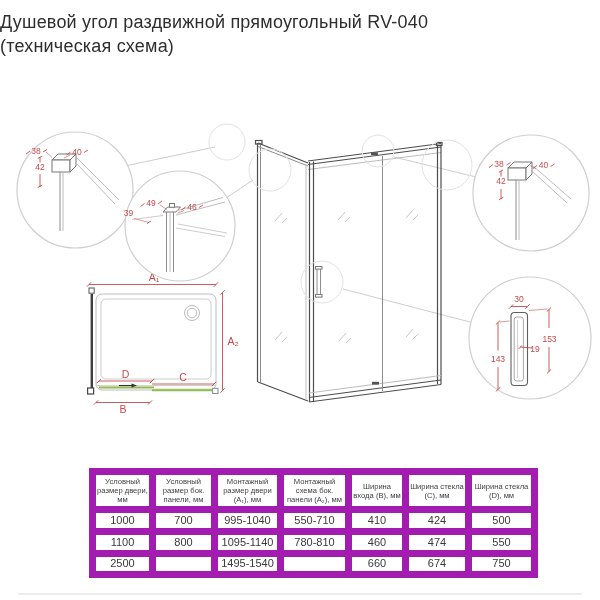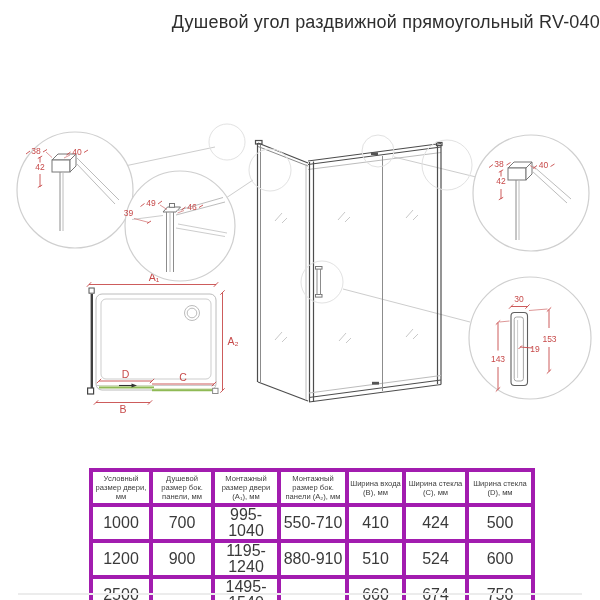--- a/index.html
+++ b/index.html
@@ -1,21 +1,21 @@
 <!DOCTYPE html>
 <html><head>
 <meta charset="utf-8">
 <style>
   html,body{margin:0;padding:0;}
   body{
     width:600px;height:600px;position:relative;background:#ffffff;
     font-family:"Liberation Sans","DejaVu Sans",sans-serif;color:#333;overflow:hidden;
   }
   .title{
-    position:absolute;top:11px;left:0;width:600px;text-align:right;
+    position:absolute;top:11px;left:0;width:600px;text-align:left;
     font-size:18px;line-height:1.33;color:#2e2e2e;letter-spacing:.2px;
   }
   svg{position:absolute;left:0;top:0;}
   svg text{font-family:"Liberation Sans","DejaVu Sans",sans-serif;}
   .dim{fill:#c74a4a;font-size:8.5px;text-anchor:middle;}
   .dimbig{fill:#c74a4a;font-size:10.5px;text-anchor:middle;}
   .rl{stroke:#c74a4a;stroke-width:.9;fill:none;}
   .rthin{stroke:#cf6a6a;stroke-width:.7;fill:none;}
   .dark{stroke:#4d4d4d;stroke-width:1.2;fill:none;}
   .mid{stroke:#8c8c8c;stroke-width:1;fill:none;}
@@ -26,39 +26,40 @@
   .ghost{stroke:#e2e2e2;stroke-width:1;fill:none;}
   .dcircle{stroke:#cfcfcf;stroke-width:1.2;fill:#fff;}
   .green{stroke:#8fba55;stroke-width:2;fill:none;}
   .greenlt{stroke:#d9e8c0;stroke-width:.9;fill:none;}
 
   table.sizes{
     position:absolute;left:89px;top:468px;width:442px;
     border-collapse:collapse;table-layout:fixed;background:#fff;
   }
   table.sizes th,table.sizes td{
-    border:4px solid #a21caf;text-align:center;vertical-align:middle;
+    border:7px solid #a21caf;text-align:center;vertical-align:middle;
     overflow:hidden;
   }
   table.sizes th{
     font-weight:normal;font-size:7.6px;line-height:1.2;color:#3d3d3d;
     padding:2px 1px;height:20px;
   }
   table.sizes td{
-    font-size:16px;color:#3a3a3a;height:14.6px;padding:0;line-height:1;text-align:center;
+    font-size:11px;color:#3a3a3a;height:14.6px;padding:0;line-height:1;text-align:center;
   }
   .bottom-band{
     position:absolute;left:18px;top:593px;width:564px;height:2px;background:#ececec;
   }
 </style>
 </head>
 <body>
 
 <div class="title">
   <div>Душевой угол раздвижной прямоугольный RV-040</div>
+  <div>(техническая схема)</div>
 </div>
 
 <svg width="600" height="600" viewBox="0 0 600 600">
 
   <g>
     <line class="xlight" x1="120" y1="167" x2="215" y2="147"></line>
     <line class="xlight" x1="226" y1="198" x2="253" y2="180"></line>
     <line class="xlight" x1="394" y1="157" x2="476" y2="177"></line>
     <line class="xlight" x1="343" y1="289" x2="470" y2="322"></line>
   </g>
@@ -280,46 +281,46 @@
       <col style="width:62px">
       <col style="width:66px">
     <col style="width:68px">
       <col style="width:57px">
       <col style="width:63px">
       <col style="width:66px">
   </colgroup>
   <thead>
     <tr>
       <th>Условный размер двери, мм</th>
-      <th>Душевой размер бок. панели, мм</th>
+      <th>Условный размер бок. панели, мм</th>
       <th>Монтажный размер двери (A₁), мм</th>
-      <th>Монтажный размер бок. панели (A₂), мм</th>
+      <th>Монтажный схема бок. панели (A₂), мм</th>
       <th>Ширина входа (B), мм</th>
       <th>Ширина стекла (C), мм</th>
       <th>Ширина стекла (D), мм</th>
     </tr>
   </thead>
   <tbody>
     <tr>
       <td>1000</td>
       <td>700</td>
       <td>995-1040</td>
       <td>550-710</td>
       <td>410</td>
       <td>424</td>
       <td>500</td>
     </tr>
     <tr>
-      <td>1200</td>
-      <td>900</td>
-      <td>1195-1240</td>
-      <td>880-910</td>
-      <td>510</td>
-      <td>524</td>
-      <td>600</td>
+      <td>1100</td>
+      <td>800</td>
+      <td>1095-1140</td>
+      <td>780-810</td>
+      <td>460</td>
+      <td>474</td>
+      <td>550</td>
     </tr>
     <tr>
       <td>2500</td>
       <td></td>
       <td>1495-1540</td>
       <td></td>
       <td>660</td>
       <td>674</td>
       <td>750</td>
     </tr>

